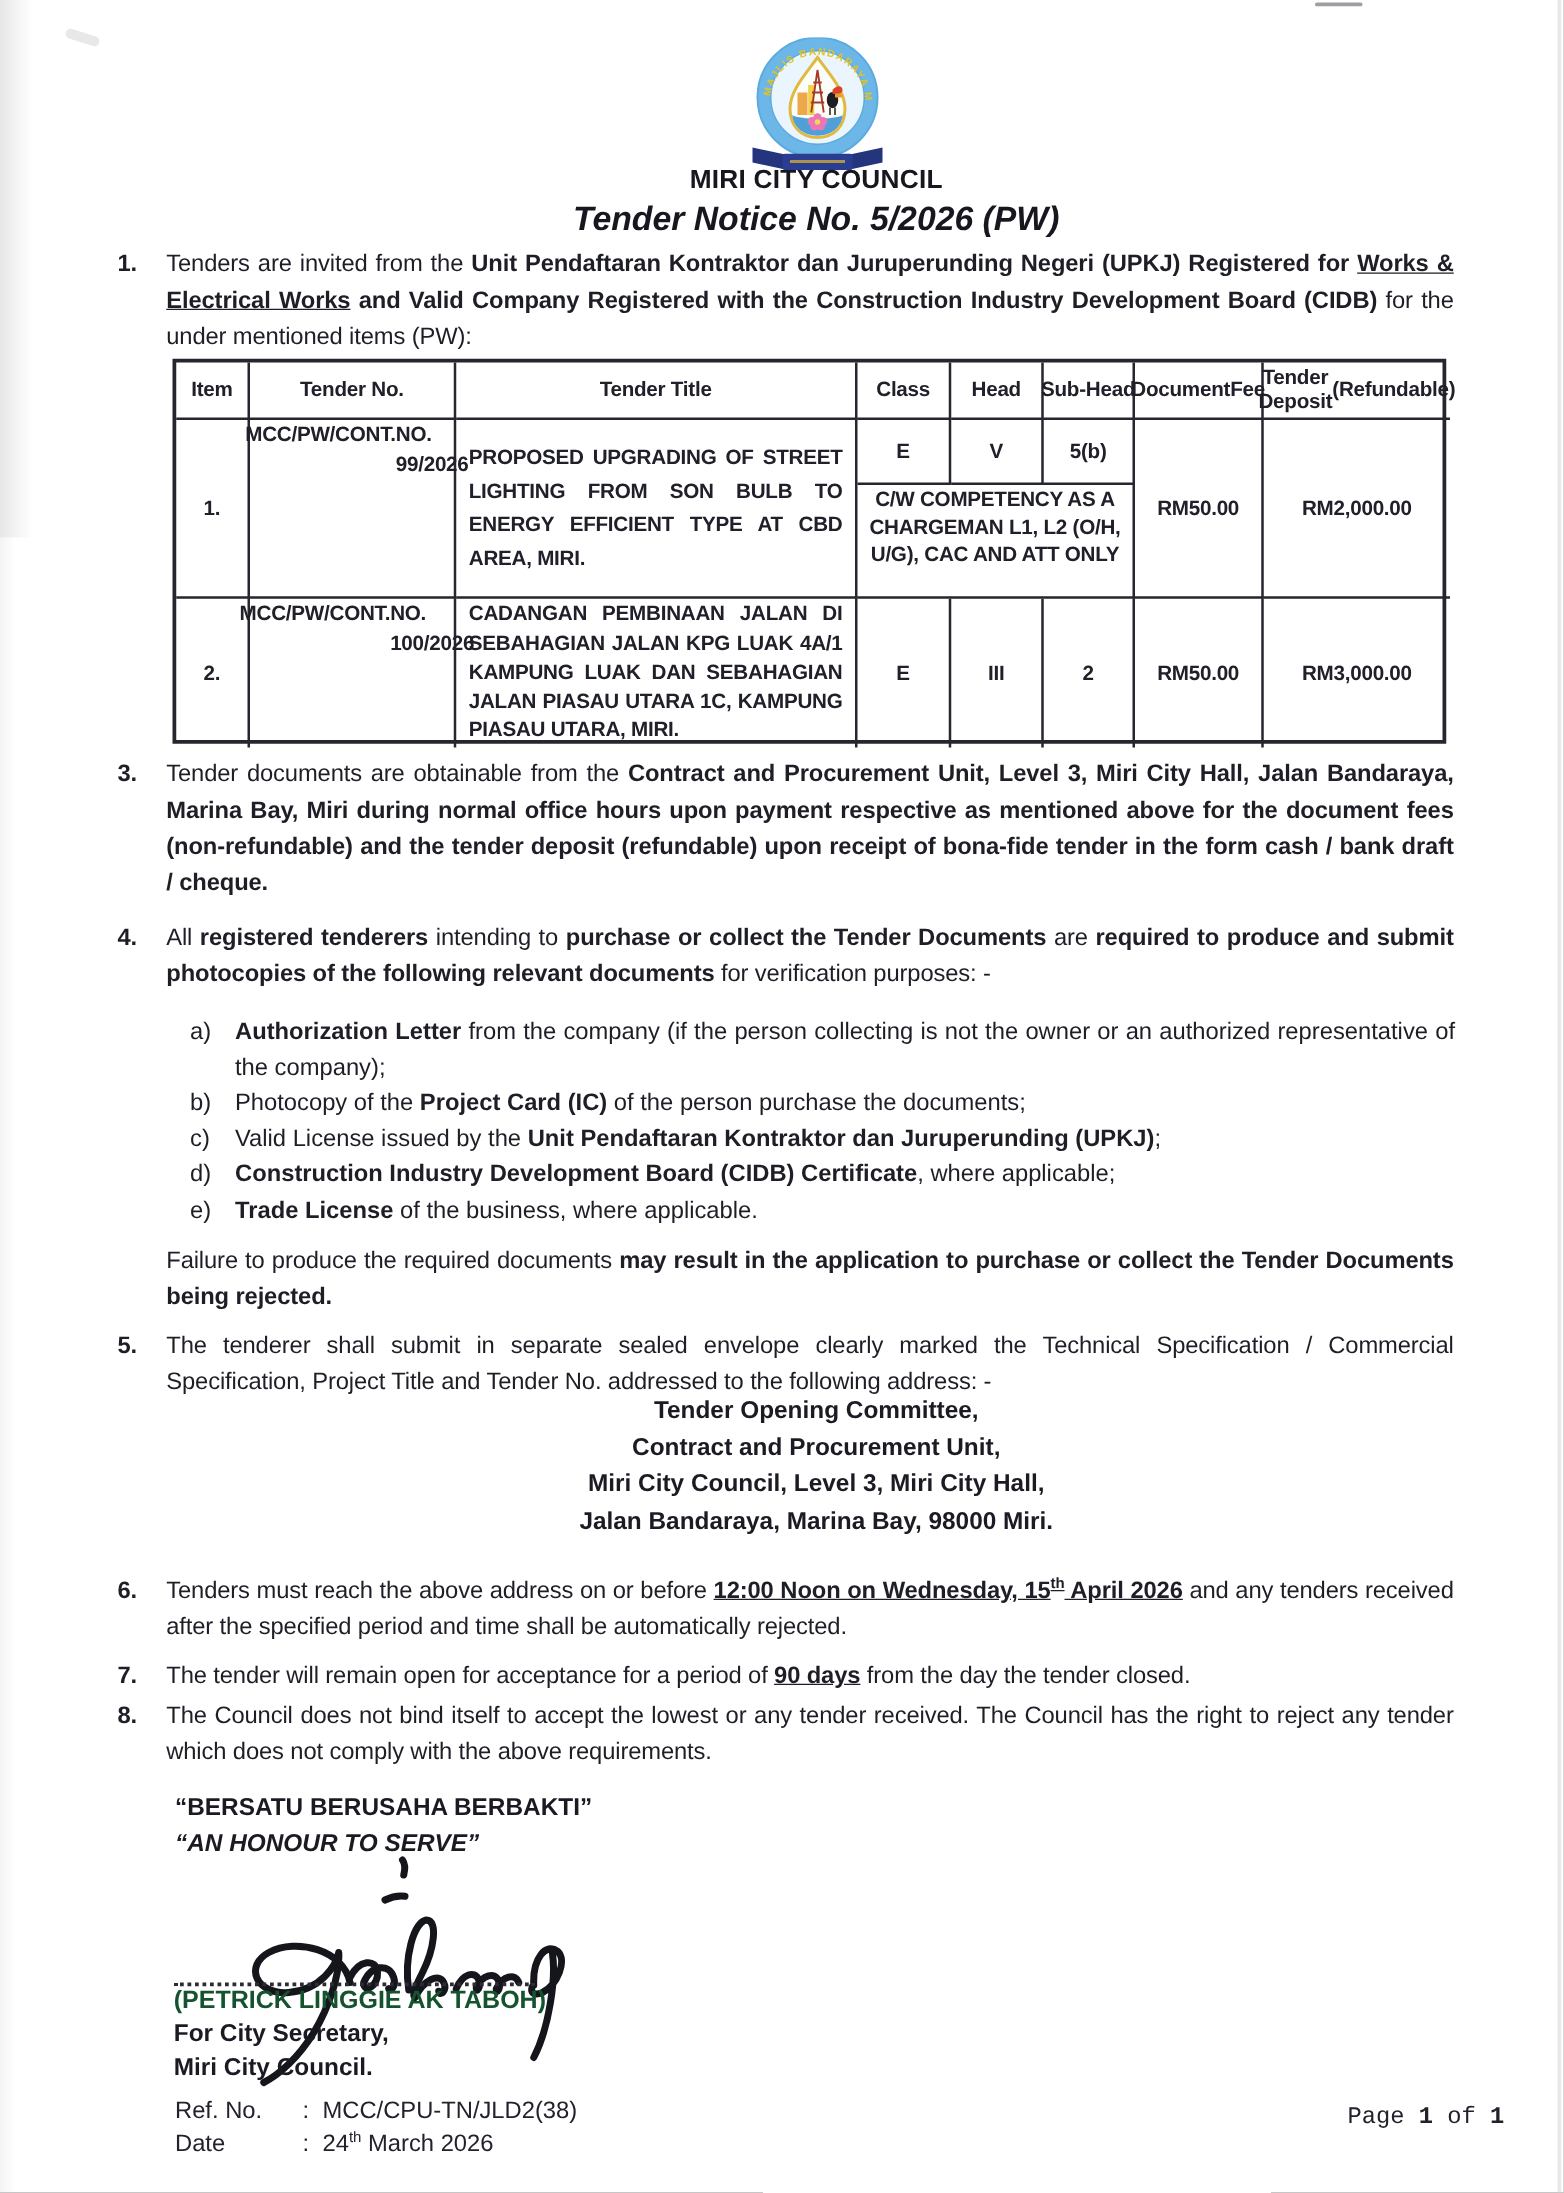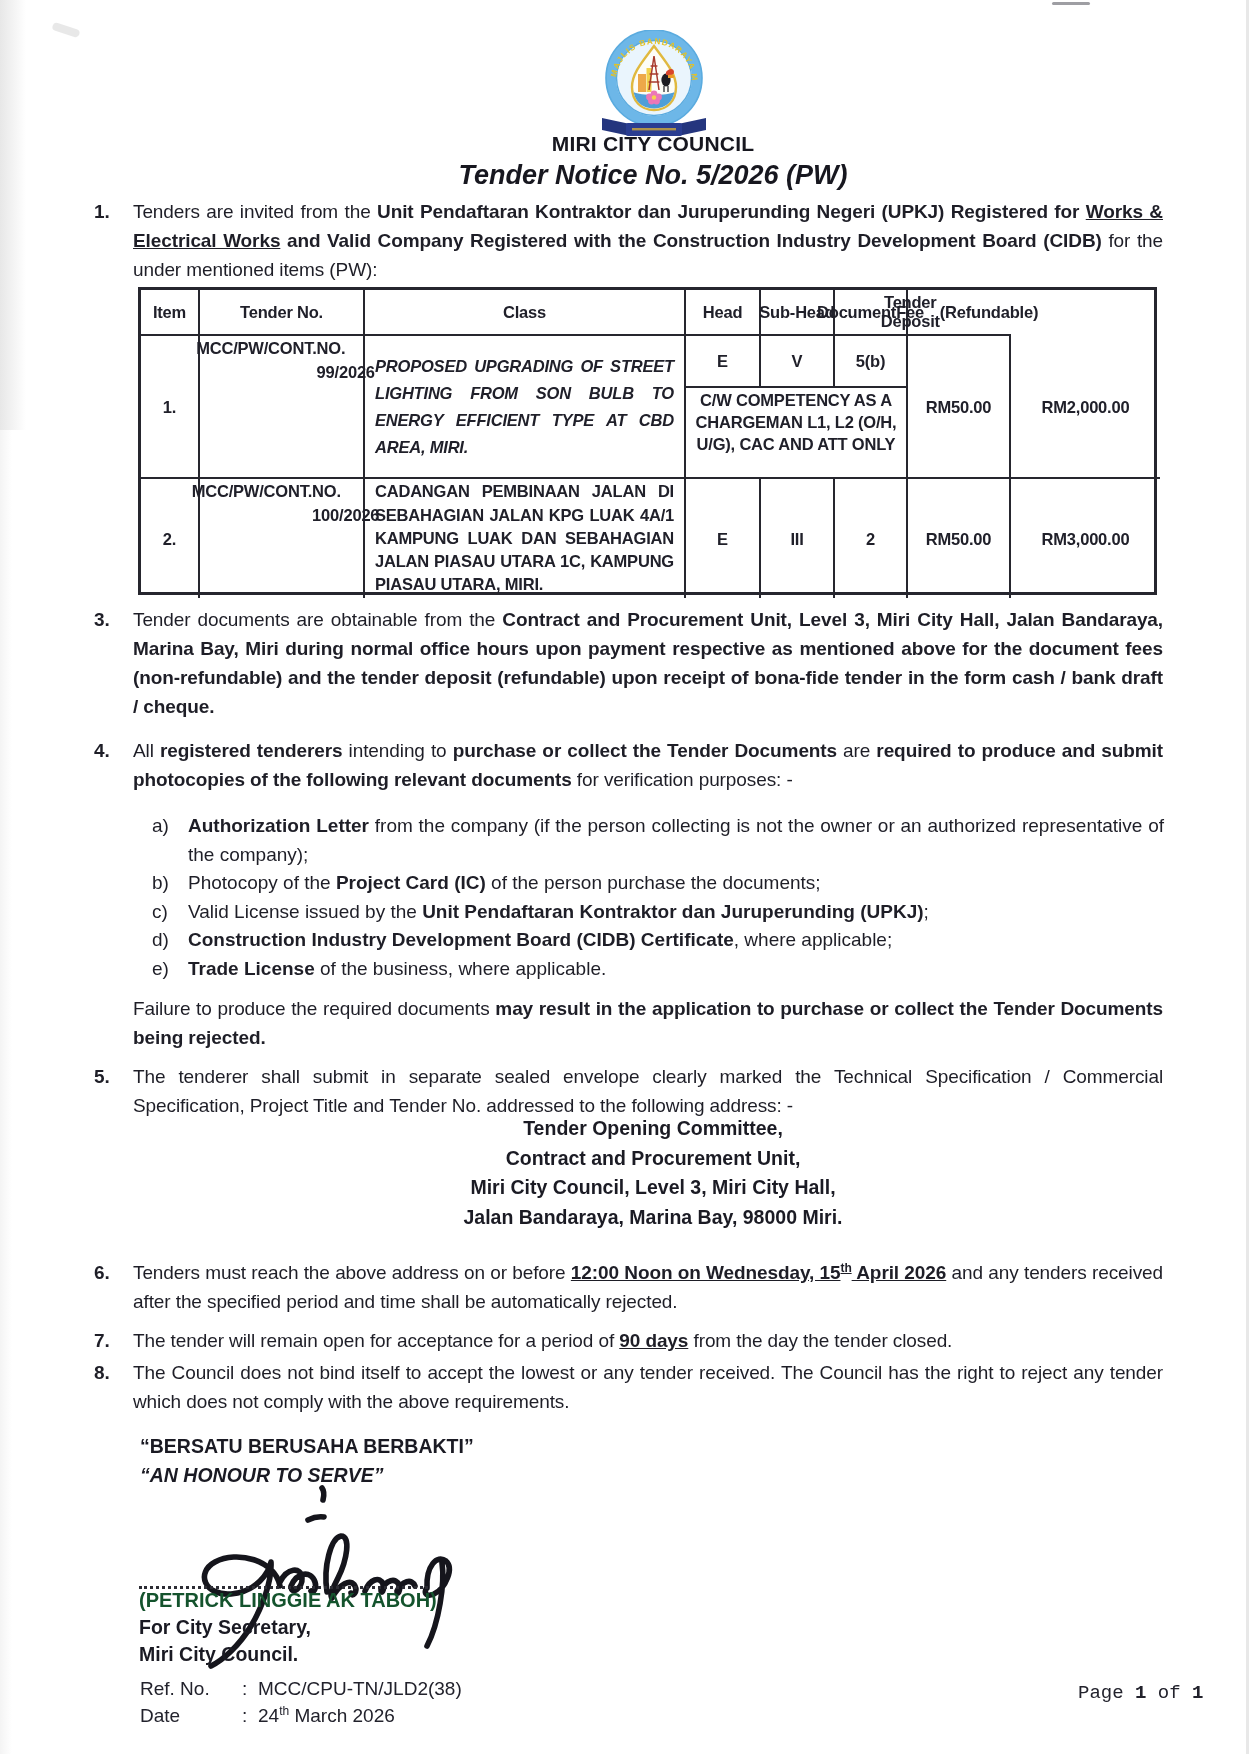--- a/index.html
+++ b/index.html
@@ -37,21 +37,21 @@
     display:grid;box-sizing:border-box;
     grid-template-columns:59px 165px 321px 75px 74px 73px 103px 149px;
     grid-template-rows:46px 52px 91px 119px;
     border:3px solid #26262e;background:#fff;
   }
   .tbl .c{box-sizing:border-box;border-right:2.2px solid #26262e;border-bottom:2.2px solid #26262e;
     display:flex;align-items:center;justify-content:center;font-weight:700;color:#20202a;
     font-size:16.5px;letter-spacing:-.2px;text-align:center;line-height:20px;}
   .tbl .no-r{border-right:none;} .tbl .no-b{border-bottom:none;}
   .tbl .hd{font-size:16.5px;line-height:19px;}
-  .tbl .just{justify-content:flex-start;text-align:justify;padding:20px 10px;line-height:27px;font-style:italic;}
+  .tbl .just{justify-content:flex-start;text-align:justify;padding:20px 10px;line-height:27px;}
   .tbl .just2{justify-content:flex-start;text-align:justify;padding:2px 10px;line-height:23.3px;}
   .tbl .tno{flex-direction:row;align-items:flex-start;padding-left:8px;text-align:left;line-height:24px;}
   .tbl .comp{line-height:21.8px;padding:0 6px;align-items:flex-start;padding-top:2px;}
   .tbl .col2lines{flex-direction:row;line-height:19px;}
 
   .addr{position:absolute;left:78px;top:1114px;width:1150px;text-align:center;font-weight:700;
     font-size:19.5px;line-height:29.5px;color:#1b1b24;}
 
   .motto{position:absolute;left:140px;top:1432px;font-weight:700;font-size:19.5px;line-height:29px;color:#1a1a23;}
   .motto .m2{font-style:italic;}
@@ -117,20 +117,21 @@
   <div class="heads h-title">Tender Notice No. 5/2026 (PW)</div>
 
   <div class="para" style="top:197px;">
     <div class="num">1.</div>
     <div class="ptext"><span>Tenders are invited from the </span><span class="b">Unit Pendaftaran Kontraktor dan Juruperunding Negeri (UPKJ) Registered for </span><span class="b u">Works &amp; Electrical Works</span><span class="b"> and Valid Company Registered with the Construction Industry Development Board (CIDB)</span><span> for the under mentioned items (PW):</span></div>
   </div>
 
   <div class="tbl">
     <div class="c hd">Item</div>
     <div class="c hd">Tender No.</div>
+    <div class="c hd">Tender Title</div>
     <div class="c hd">Class</div>
     <div class="c hd">Head</div>
     <div class="c hd col2lines">
       <div>Sub-</div>
       <div>Head</div>
     </div>
     <div class="c hd col2lines">
       <div>Document</div>
       <div>Fee</div>
     </div>

